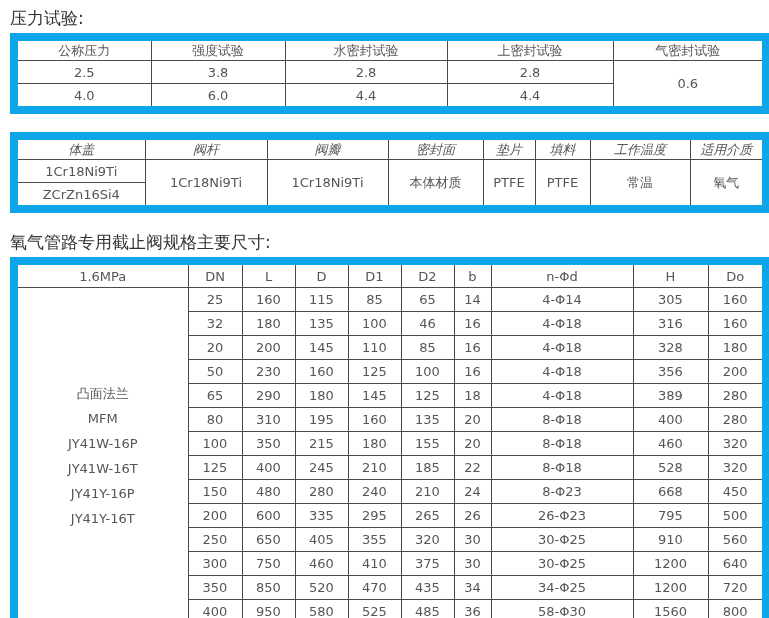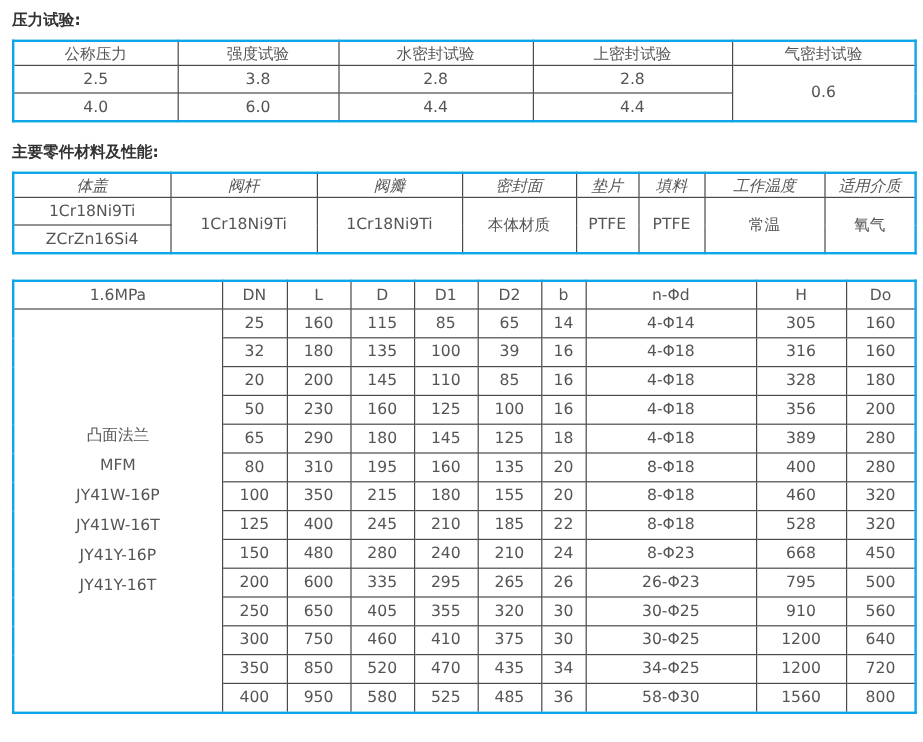--- a/index.html
+++ b/index.html
@@ -9,31 +9,31 @@
     font-family: "DejaVu Sans", "Liberation Sans", sans-serif;
   }
   .page {
     width: 769px;
     height: 618px;
     box-sizing: border-box;
     padding: 6px 7px 0 10px;
     overflow: hidden;
   }
   .section-title {
-    font-size: 13px;
+    font-size: 17px;
     line-height: 16px;
-    font-weight: bold;
+    font-weight: normal;
     color: #333333;
     margin: 4px 0 7px 0;
   }
   table {
     border-collapse: collapse;
     table-layout: fixed;
     width: 752px;
-    border: 2px solid #0ea5e9;
+    border: 8px solid #0ea5e9;
   }
   th, td {
     border: 1px solid #4a4a4a;
     text-align: center;
     vertical-align: middle;
     font-size: 13px;
     font-weight: normal;
     color: #555555;
     padding: 0;
     overflow: hidden;
@@ -86,21 +86,20 @@
       </tr>
       <tr>
         <td>4.0</td>
         <td>6.0</td>
         <td>4.4</td>
         <td>4.4</td>
       </tr>
     </tbody>
   </table>
 
-  <div class="section-title">主要零件材料及性能:</div>
   <table id="materials-table">
     <colgroup>
       <col style="width:131px">
         <col style="width:122px">
         <col style="width:121px">
         <col style="width:95px">
         <col style="width:52px">
         <col style="width:55px">
         <col style="width:100px">
         <col style="width:76px">
@@ -127,20 +126,21 @@
         <td rowspan="2">PTFE</td>
         <td rowspan="2">常温</td>
         <td rowspan="2">氧气</td>
       </tr>
       <tr>
         <td>ZCrZn16Si4</td>
       </tr>
     </tbody>
   </table>
 
+  <div class="section-title">氧气管路专用截止阀规格主要尺寸:</div>
   <table id="dimensions-table">
     <colgroup>
       <col style="width:174px">
         <col style="width:54px">
         <col style="width:53px">
         <col style="width:53px">
         <col style="width:53px">
         <col style="width:53px">
         <col style="width:37px">
         <col style="width:142px">
@@ -179,21 +179,21 @@
         <td>14</td>
         <td>4-Φ14</td>
         <td>305</td>
         <td>160</td>
       </tr>
     <tr>
           <td>32</td>
           <td>180</td>
           <td>135</td>
           <td>100</td>
-          <td>39</td>
+          <td>46</td>
           <td>16</td>
           <td>4-Φ18</td>
           <td>316</td>
           <td>160</td>
         </tr>
         <tr>
           <td>20</td>
           <td>200</td>
           <td>145</td>
           <td>110</td>

